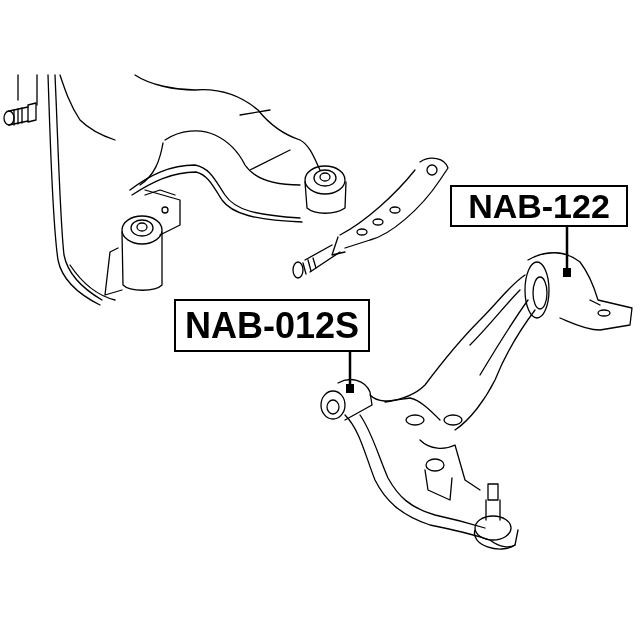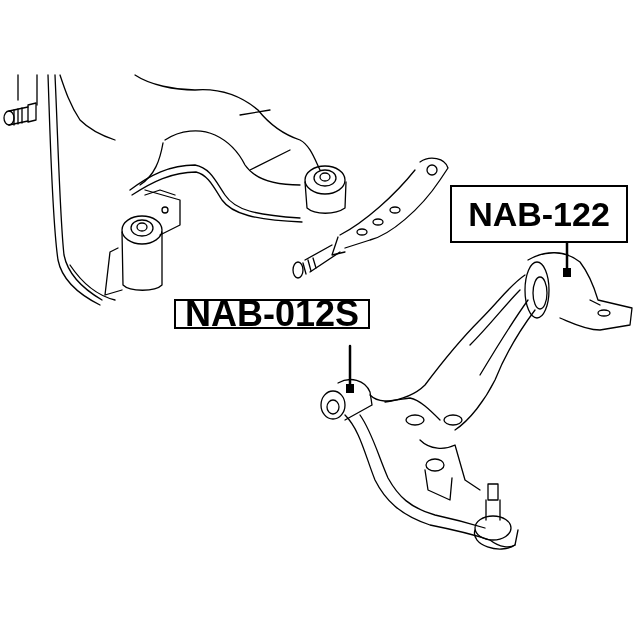--- a/index.html
+++ b/index.html
@@ -3,22 +3,22 @@
 <meta charset="utf-8">
 <style>
   html, body { margin:0; padding:0; background:#ffffff; }
   body { width:640px; height:640px; position:relative; overflow:hidden; font-family:"Liberation Sans", sans-serif; }
   .drawing { position:absolute; left:0; top:0; width:640px; height:640px; }
   .part-label {
     position:absolute; background:#fff; border:2px solid #000; box-sizing:border-box;
     font-family:"Liberation Sans", sans-serif; font-weight:bold; color:#000;
     display:flex; align-items:center; justify-content:center; letter-spacing:0px;
   }
-  #label-122 { left:450px; top:185px; width:178px; height:58px; font-size:34px; }
-  #label-012s { left:174px; top:299px; width:196px; height:30px; font-size:36px; }
+  #label-122 { left:450px; top:185px; width:178px; height:42px; font-size:34px; }
+  #label-012s { left:174px; top:299px; width:196px; height:53px; font-size:36px; }
 </style>
 </head>
 <body>
 
 <svg class="drawing" viewBox="0 0 640 640" xmlns="http://www.w3.org/2000/svg" fill="none" stroke="#000" stroke-width="1.3" stroke-linejoin="round" stroke-linecap="round">
 
   <g>
 
     <path d="M18 75 L18 100 M37 75 L37 105"></path>
     <path d="M48 75 C50 130 52 220 58 260 C62 280 80 295 100 305"></path>

